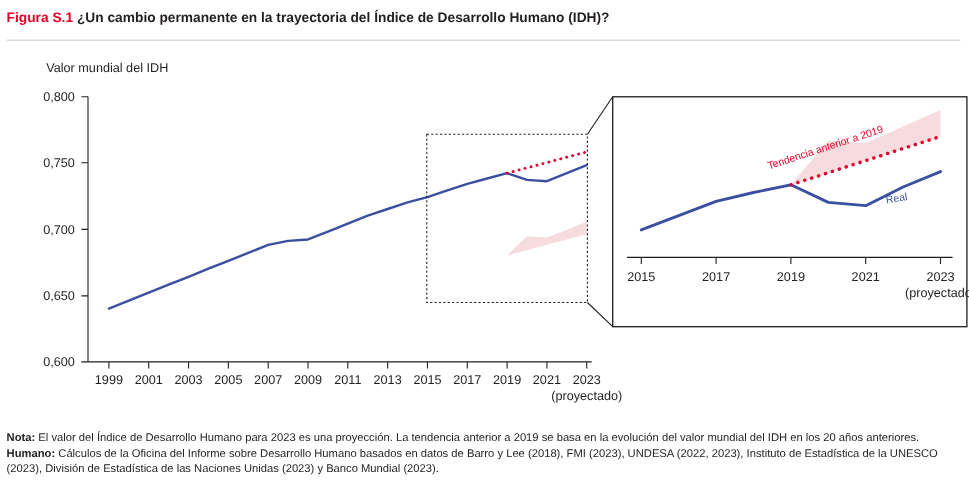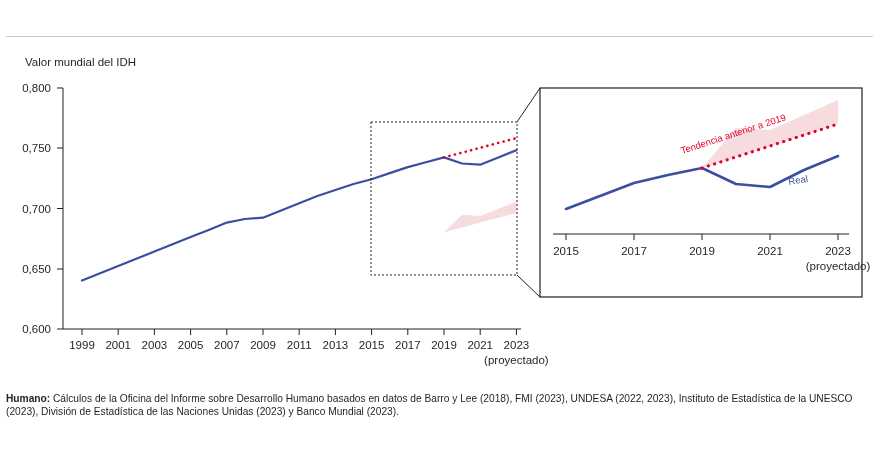--- a/index.html
+++ b/index.html
@@ -41,21 +41,21 @@
     position: absolute;
     left: 6px;
     right: 8px;
     top: 36px;
     height: 1px;
     background: #c9ccd1;
   }
   
   .chart-wrap {
     position: absolute;
-    left: 0;
+    left: 17px;
     top: 44px;
     width: 770px;
     height: 340px;
   }
   .axis-title {
     position: absolute;
     left: 25px;
     top: 12px;
     font-size: 11.5px;
     color: #231f20;
@@ -89,20 +89,24 @@
   }
   .notes b {
     font-weight: bold;
   }
 </style>
 </head>
 <body>
 
 <div class="page">
 
+  <div class="title-row">
+    <span class="fig-label">Figura S.1</span>
+    <span class="fig-title">¿Un cambio permanente en la trayectoria del Índice de Desarrollo Humano (IDH)?</span>
+  </div>
 
   <div class="rule"></div>
 
   <div class="chart-wrap">
     <div class="axis-title">Valor mundial del IDH</div>
 
     <svg class="main-svg" width="881" height="340" viewBox="0 0 881 340">
 
       <line x1="63" y1="44" x2="63" y2="285" stroke="#231f20" stroke-width="1"></line>
 
@@ -184,16 +188,17 @@
       <polyline points="566,165 600,152 634,139 668,131 702,124 736,140 770,143 804,126 838,112" fill="none" stroke="#3b4fa0" stroke-width="2.6" stroke-linejoin="round" stroke-linecap="round"></polyline>
 
       <polyline points="702,124 736,113 770,102 804,91 838,80" fill="none" stroke="#e4002b" stroke-width="3.2" stroke-linecap="round" stroke-dasharray="0.1 6.5"></polyline>
 
       <text class="annot" x="682" y="110" fill="#e4002b" transform="rotate(-18 682 110)">Tendencia anterior a 2019</text>
       <text class="annot" x="789" y="141" fill="#3b4fa0" transform="rotate(-10 789 141)">Real</text>
     </svg>
   </div>
 
   <div class="notes">
+    <p><b>Nota:</b><span> El valor del Índice de Desarrollo Humano para 2023 es una proyección. La tendencia anterior a 2019 se basa en la evolución del valor mundial del IDH en los 20 años anteriores.</span></p>
     <p><b>Humano:</b><span> Cálculos de la Oficina del Informe sobre Desarrollo Humano basados en datos de Barro y Lee (2018), FMI (2023), UNDESA (2022, 2023), Instituto de Estadística de la UNESCO (2023), División de Estadística de las Naciones Unidas (2023) y Banco Mundial (2023).</span></p>
   </div>
 
 </div>
 
 </body></html>

